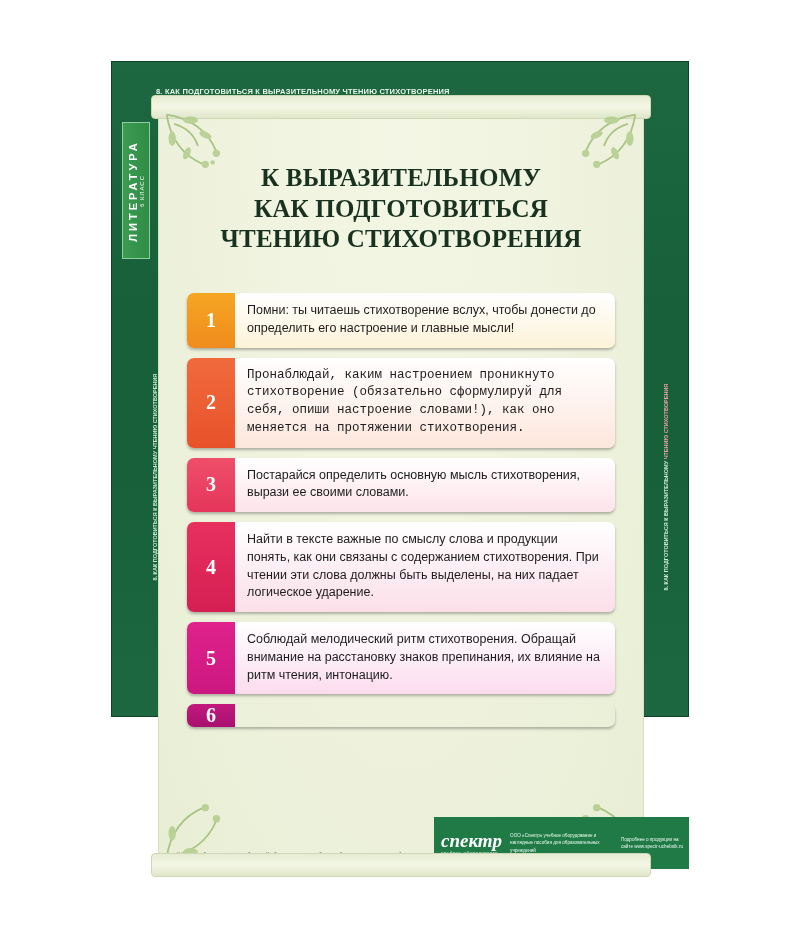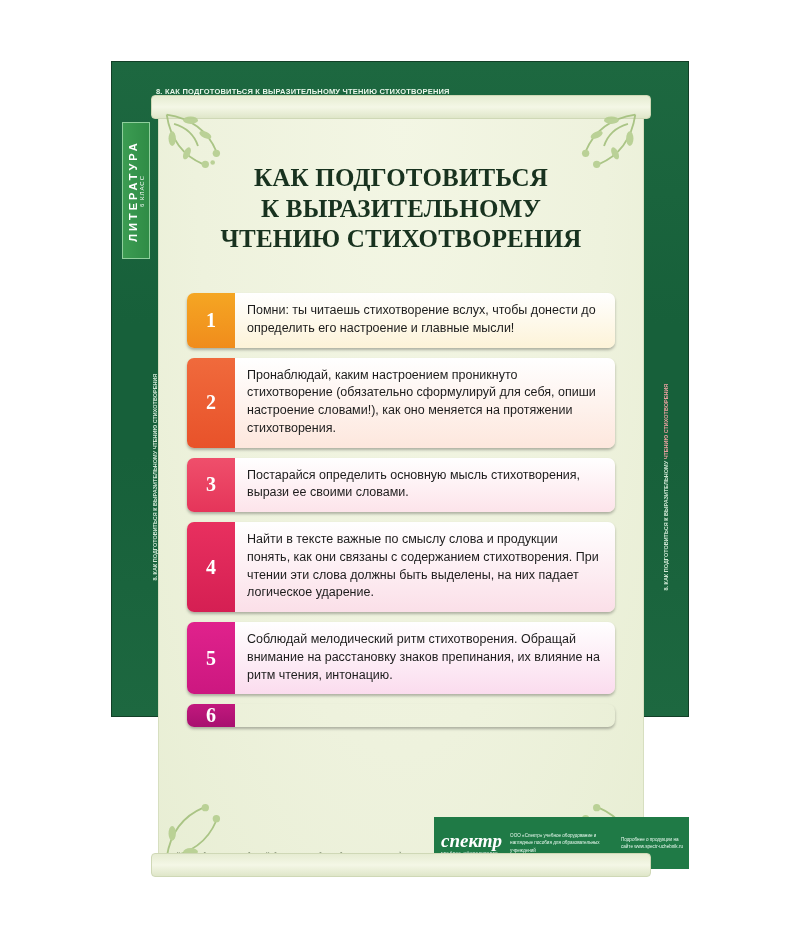--- a/index.html
+++ b/index.html
@@ -210,35 +210,35 @@
         <g fill="#b2cc8b">
           <ellipse cx="30" cy="10" rx="8" ry="4"></ellipse>
           <ellipse cx="10" cy="30" rx="4" ry="8"></ellipse>
           <circle cx="58" cy="46" r="4"></circle>
           <circle cx="46" cy="58" r="4"></circle>
         </g>
       </svg>
     </div>
 
     <div class="poster-title">
+      <div>К ВЫРАЗИТЕЛЬНОМУ</div>
       <div>КАК ПОДГОТОВИТЬСЯ</div>
-      <div>К ВЫРАЗИТЕЛЬНОМУ</div>
       <div>ЧТЕНИЮ СТИХОТВОРЕНИЯ</div>
     </div>
 
     <div class="rules">
 
       <div class="rule">
         <div class="num" style="background: linear-gradient(rgb(245, 166, 35), rgb(240, 140, 28));">1</div>
         <div class="txt" style="background: linear-gradient(rgb(255, 255, 255) 0%, rgb(253, 243, 216) 100%);">Помни: ты читаешь стихотворение вслух, чтобы донести до определить его настроение и главные мысли!</div>
       </div>
 
       <div class="rule">
         <div class="num" style="background: linear-gradient(rgb(240, 106, 60), rgb(232, 82, 42));">2</div>
-        <div class="txt" style="background: linear-gradient(rgb(255, 255, 255) 0%, rgb(253, 231, 221) 100%);">Пронаблюдай, каким настроением проникнуто стихотворение (обязательно сформулируй для себя, опиши настроение словами!), как оно меняется на протяжении стихотворения.</div>
+        <div class="txt" style="background: linear-gradient(rgb(255, 255, 255) 0%, rgb(253, 231, 221) 100%); font-family: Liberation Mono, monospace;">Пронаблюдай, каким настроением проникнуто стихотворение (обязательно сформулируй для себя, опиши настроение словами!), как оно меняется на протяжении стихотворения.</div>
       </div>
 
       <div class="rule">
         <div class="num" style="background: linear-gradient(rgb(239, 79, 107), rgb(229, 53, 90));">3</div>
         <div class="txt" style="background: linear-gradient(rgb(255, 255, 255) 0%, rgb(253, 228, 234) 100%);">Постарайся определить основную мысль стихотворения, вырази ее своими словами.</div>
       </div>
 
       <div class="rule">
         <div class="num" style="background: linear-gradient(rgb(232, 48, 95), rgb(213, 31, 83));">4</div>
         <div class="txt" style="background: linear-gradient(rgb(255, 255, 255) 0%, rgb(251, 223, 232) 100%);">Найти в тексте важные по смыслу слова и продукции понять, как они связаны с содержанием стихотворения. При чтении эти слова должны быть выделены, на них падает логическое ударение.</div>

